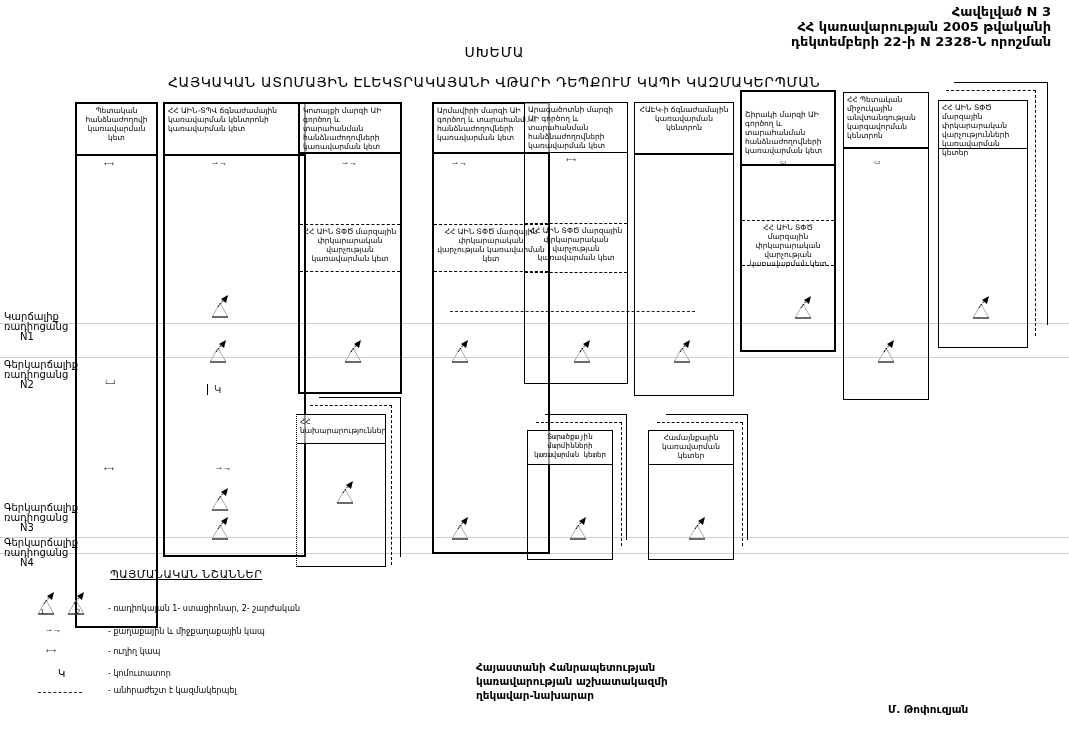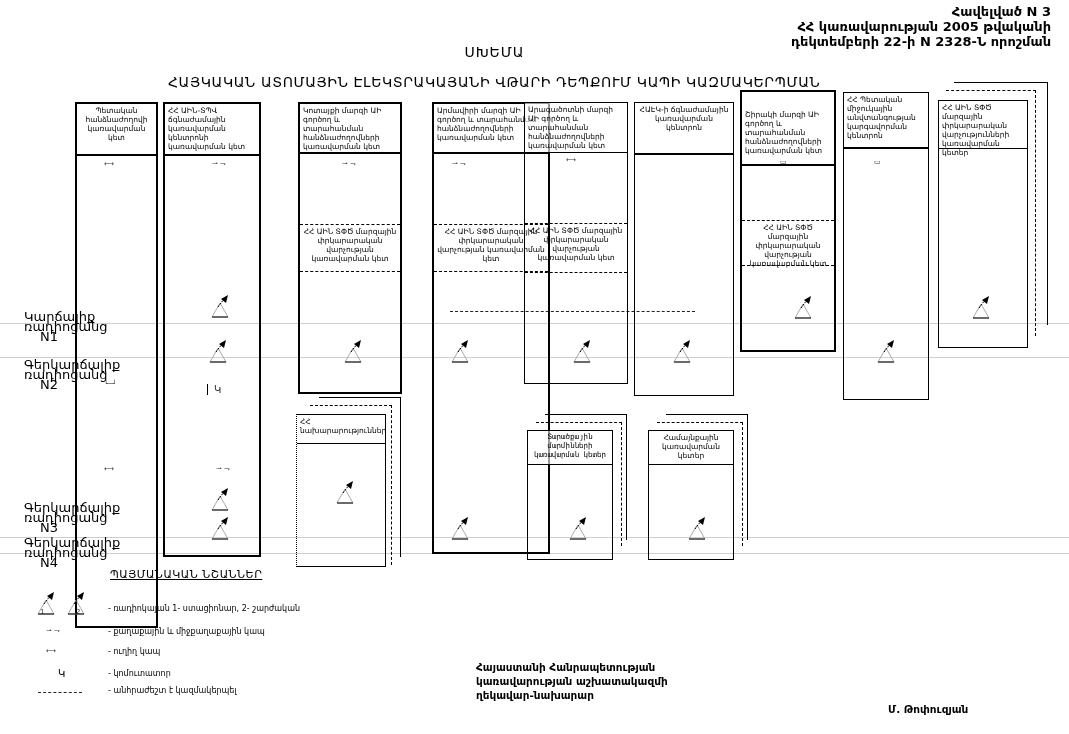--- a/index.html
+++ b/index.html
@@ -15,21 +15,21 @@
   .title1 { left:0; width:1069px; top:44px; text-align:center; font-size:14px; letter-spacing:1px; }
   .title1 span { display:inline-block; margin-left:-80px; }
   .title2 { left:168px; top:74px; font-size:14px; letter-spacing:0.6px; }
   .box { position:absolute; border:1.5px solid #000; background:transparent; box-sizing:border-box; }
   .box.thick { border-width:2px; }
   .hdr { position:absolute; left:0; right:0; top:0; border-bottom:2px solid #000; font-size:7.5px; line-height:9px; padding:2px 3px; box-sizing:border-box; text-align:center; background:rgba(255,255,255,0.6); }
   .hdr.left { text-align:left; }
   .sub { position:absolute; left:0; right:0; border-top:1.5px dashed #000; border-bottom:1.5px dashed #000; font-size:7.5px; line-height:9px; text-align:center; padding:2px 3px; box-sizing:border-box; }
   .shadow { position:absolute; border-top:1.5px dashed #000; border-right:1.5px dashed #000; box-sizing:border-box; }
   .shadow2 { position:absolute; border-top:1.5px solid #000; border-right:1.5px solid #000; box-sizing:border-box; }
-  .lvl { position:absolute; left:4px; font-size:13px; line-height:10px;margin-left:20px; }
+  .lvl { position:absolute; left:4px; font-size:10px; line-height:10px; }
   .lvl .n { padding-left:16px; display:block; }
   .hline { position:absolute; left:0; width:1069px; height:1px; background:#cfcfcf; }
   .ant { position:absolute; width:20px; height:24px; }
   .legend-title { left:110px; top:568px; font-size:11px; text-decoration:underline; letter-spacing:0.5px; }
   .legend-row { position:absolute; left:108px; font-size:8px; }
   .footer-left { left:472px; top:660px; font-weight:bold; font-size:10.5px; line-height:14px; background:#fff; padding:0 4px; }
   .footer-right { left:884px; top:683px; font-weight:bold; font-size:10.5px; background:#fff; padding:0 4px;margin-top:20px; }
   .sym { position:absolute; font-size:7px; color:#333; }
   .dotline { position:absolute; border-top:1px dashed #222; height:0; }
 </style>
@@ -48,21 +48,21 @@
 <div class="hline" style="top:357px"></div>
 <div class="hline" style="top:537px"></div>
 <div class="hline" style="top:553px"></div>
 
 <div class="dotline" style="left:450px; top:311px; width:245px;"></div>
 
 <div class="box thick" style="left:75px; top:102px; width:83px; height:526px;">
   <div class="hdr" style="height:52px;">Պետական հանձնաժողովի կառավարման կետ</div>
 </div>
 
-<div class="box thick" style="left:163px; top:102px; width:98px; height:455px;">
+<div class="box thick" style="left:163px; top:102px; width:143px; height:455px;">
   <div class="hdr left" style="height:52px;">ՀՀ ԱԻՆ-ՏՊՎ ճգնաժամային կառավարման կենտրոնի կառավարման կետ</div>
 </div>
 
 <div class="box thick" style="left:298px; top:102px; width:104px; height:292px;">
   <div class="hdr left" style="height:50px;">Կոտայքի մարզի ԱԻ գործող և տարահանման հանձնաժողովների կառավարման կետ</div>
   <div class="sub" style="top:120px; height:48px;">ՀՀ ԱԻՆ ՏՓԾ մարզային փրկարարական վարչության կառավարման կետ</div>
 </div>
 
 <div class="box thick" style="left:432px; top:102px; width:118px; height:452px;">
   <div class="hdr left" style="height:50px;">Արմավիրի մարզի ԱԻ գործող և տարահանման հանձնաժողովների կառավարման կետ</div>

